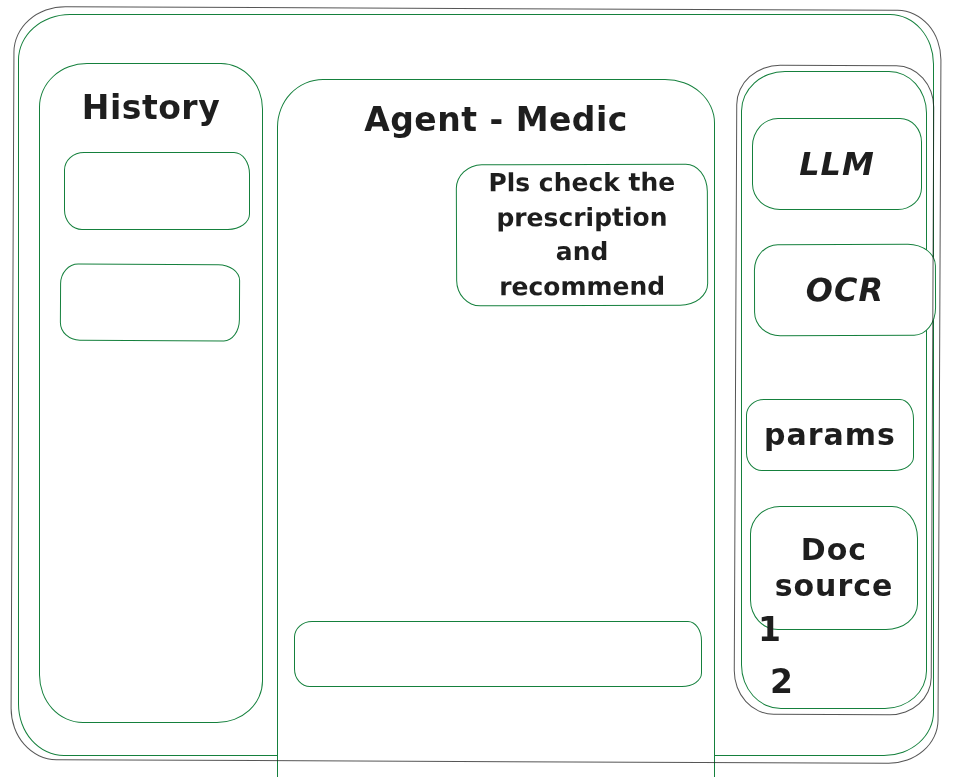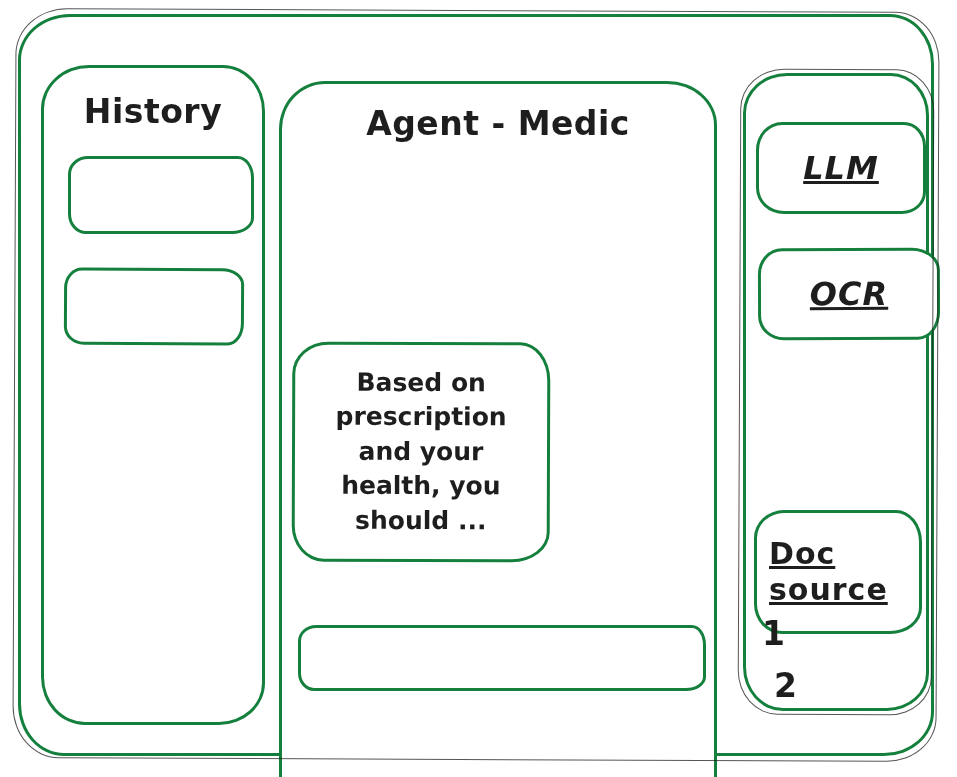--- a/index.html
+++ b/index.html
@@ -11,21 +11,21 @@
   .canvas {
     position: relative;
     width: 957px;
     height: 777px;
     background: #ffffff;
     overflow: hidden;
   }
   
   .sketch {
     position: absolute;
-    border: 3px solid #15803d;
+    border: 1px solid #15803d;
     background: #ffffff;
   }
   .dbl::after {
     content: "";
     position: absolute;
     inset: -7px;
     border: 1.5px solid rgba(30,30,30,0.75);
     border-radius: inherit;
     transform: rotate(0.25deg);
     pointer-events: none;
@@ -92,28 +92,27 @@
   }
   
   .tools-panel {
     left: 740px; top: 70px; width: 186px; height: 638px;
     border-radius: 44px 38px 42px 40px / 40px 42px 38px 44px;
   }
   .tool-btn {
     display: flex;
     align-items: center;
     justify-content: center;
-    text-align: left;
+    text-align: center;
     font-size: 32px;
     font-weight: 700;
     font-style: italic;
     letter-spacing: 1px;
     cursor: pointer;
     line-height: 1.2;
-    text-decoration: underline;
   }
   .llm-btn {
     left: 10px; top: 46px; width: 170px; height: 92px;
     border-radius: 26px 22px 24px 28px / 28px 24px 22px 26px;
   }
   .ocr-btn {
     left: 12px; top: 172px; width: 182px; height: 92px;
     border-radius: 24px 28px 22px 26px / 26px 22px 28px 24px;
     transform: rotate(-0.2deg);
   }
@@ -149,26 +148,27 @@
   <div class="sketch frame dbl">
 
     <div class="sketch history-panel" style="left:20px; top:48px;">
       <div class="panel-title">History</div>
       <div class="sketch hist-item-1"></div>
       <div class="sketch hist-item-2"></div>
     </div>
 
     <div class="sketch chat-panel" style="left:258px; top:64px;">
       <div class="panel-title chat-title">Agent - Medic</div>
-      <div class="sketch bubble assistant-bubble">Based on prescription and your health, you should ...</div>
+      <div class="sketch bubble user-bubble">Pls check the prescription and recommend</div>
       <input class="sketch composer" type="text" placeholder="" style="">
     </div>
 
     <div class="sketch tools-panel dbl" style="left:722px; top:56px;">
       <div class="sketch tool-btn llm-btn">LLM</div>
       <div class="sketch tool-btn ocr-btn">OCR</div>
+      <div class="sketch tool-btn params-btn">params</div>
       <div class="sketch tool-btn doc-btn">Doc source</div>
       <div class="doc-num doc-num-1">1</div>
       <div class="doc-num doc-num-2">2</div>
     </div>
 
   </div>
 </div>
 
 </body></html>

